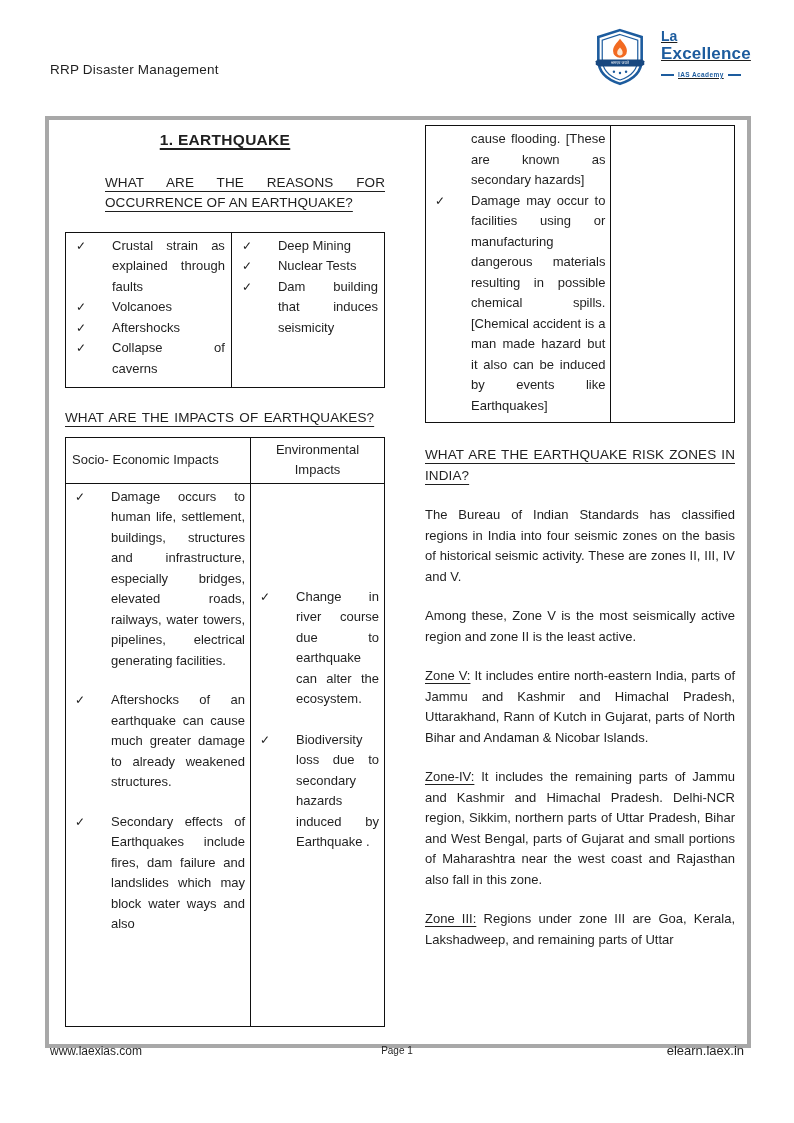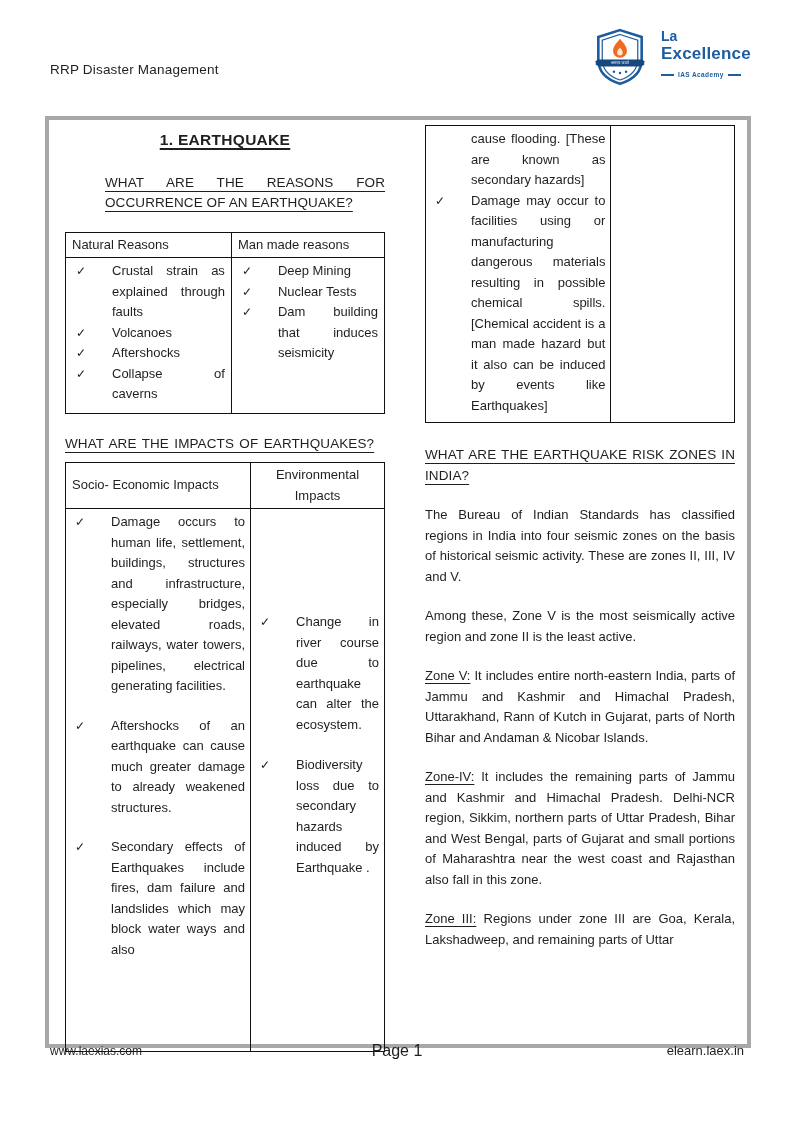--- a/index.html
+++ b/index.html
@@ -3,21 +3,21 @@
 <meta charset="utf-8">
 <style>
   html,body{margin:0;padding:0;}
   body{
     width:794px;height:1123px;position:relative;background:#ffffff;
     font-family:"Liberation Sans", sans-serif;color:#1f1f1f;
     font-size:13px;line-height:20.5px;overflow:hidden;
   }
   
   .doc-title{position:absolute;left:50px;top:60px;font-size:13.5px;letter-spacing:.2px;}
-  .logo{position:absolute;left:594px;top:26px;width:148px;height:62px;display:flex;align-items:center;}
+  .logo{position:absolute;left:594px;top:26px;width:148px;height:62px;display:flex;align-items:center;text-decoration:underline;}
   .logo-shield{width:52px;height:60px;flex:0 0 52px;}
   .logo-bar{width:2.5px;height:50px;background:#1d5c9e;margin:0 7px 0 8px;}
   .logo-textblock{display:flex;flex-direction:column;justify-content:center;}
   .logo-la{font-size:14px;font-weight:bold;color:#1d5c9e;line-height:15px;}
   .logo-ex{font-size:17px;font-weight:bold;color:#1d5c9e;line-height:19px;letter-spacing:.2px;}
   .logo-academy{display:flex;align-items:center;margin-top:2px;}
   .logo-academy .dash{width:13px;height:1.5px;background:#1d5c9e;}
   .logo-academy .ac-label{font-size:6.5px;color:#1d5c9e;margin:0 4px;letter-spacing:.4px;font-weight:bold;}
   
   .frame{position:absolute;left:45px;top:116px;width:698px;height:924px;border:4px solid #a8a8a8;background:#fff;}
@@ -52,21 +52,21 @@
   .li .txt{flex:1 1 auto;min-width:0;}
   .gap{margin-top:19px;}
   .pad-env{padding-top:100px;}
   .env-gap{margin-top:20px;}
   .cont-lead{margin-left:40px;text-align:justify;}
   
   .para{margin-top:19px;text-align:justify;}
   .lead{text-decoration:underline;text-underline-offset:3px;text-decoration-thickness:1.2px;}
   
   .footer-left{position:absolute;left:50px;top:1041px;font-size:12px;}
-  .footer-center{position:absolute;left:0;top:1041px;width:794px;text-align:center;font-size:16px;}
+  .footer-center{position:absolute;left:0;top:1041px;width:794px;text-align:center;font-size:10px;}
   .footer-right{position:absolute;right:50px;top:1041px;font-size:13px;}
 </style>
 </head>
 <body>
 
 <div class="doc-title">RRP Disaster Management</div>
 
 <div class="logo">
   <svg class="logo-shield" viewBox="0 0 60 66">
     <path d="M30 2 L55 10 V36 C55 52 43 60 30 64 C17 60 5 52 5 36 V10 Z" fill="#ffffff" stroke="#1d5c9e" stroke-width="3"></path>
@@ -100,24 +100,20 @@
     <div class="page-title">1. EARTHQUAKE</div>
 
     <div class="section-heading h-reasons">WHAT ARE THE REASONS FOR OCCURRENCE OF AN EARTHQUAKE?</div>
 
     <table class="t1">
       <colgroup>
           <col class="c1">
           <col class="c2">
         </colgroup>
       <tbody>
-          <tr>
-        <th>Natural Reasons</th>
-        <th>Man made reasons</th>
-      </tr>
       <tr>
         <td>
           <div class="li">
             <span class="check">✓</span>
             <div class="txt">Crustal strain as explained through faults</div>
           </div>
           <div class="li">
             <span class="check">✓</span>
             <div class="txt">Volcanoes</div>
           </div>

